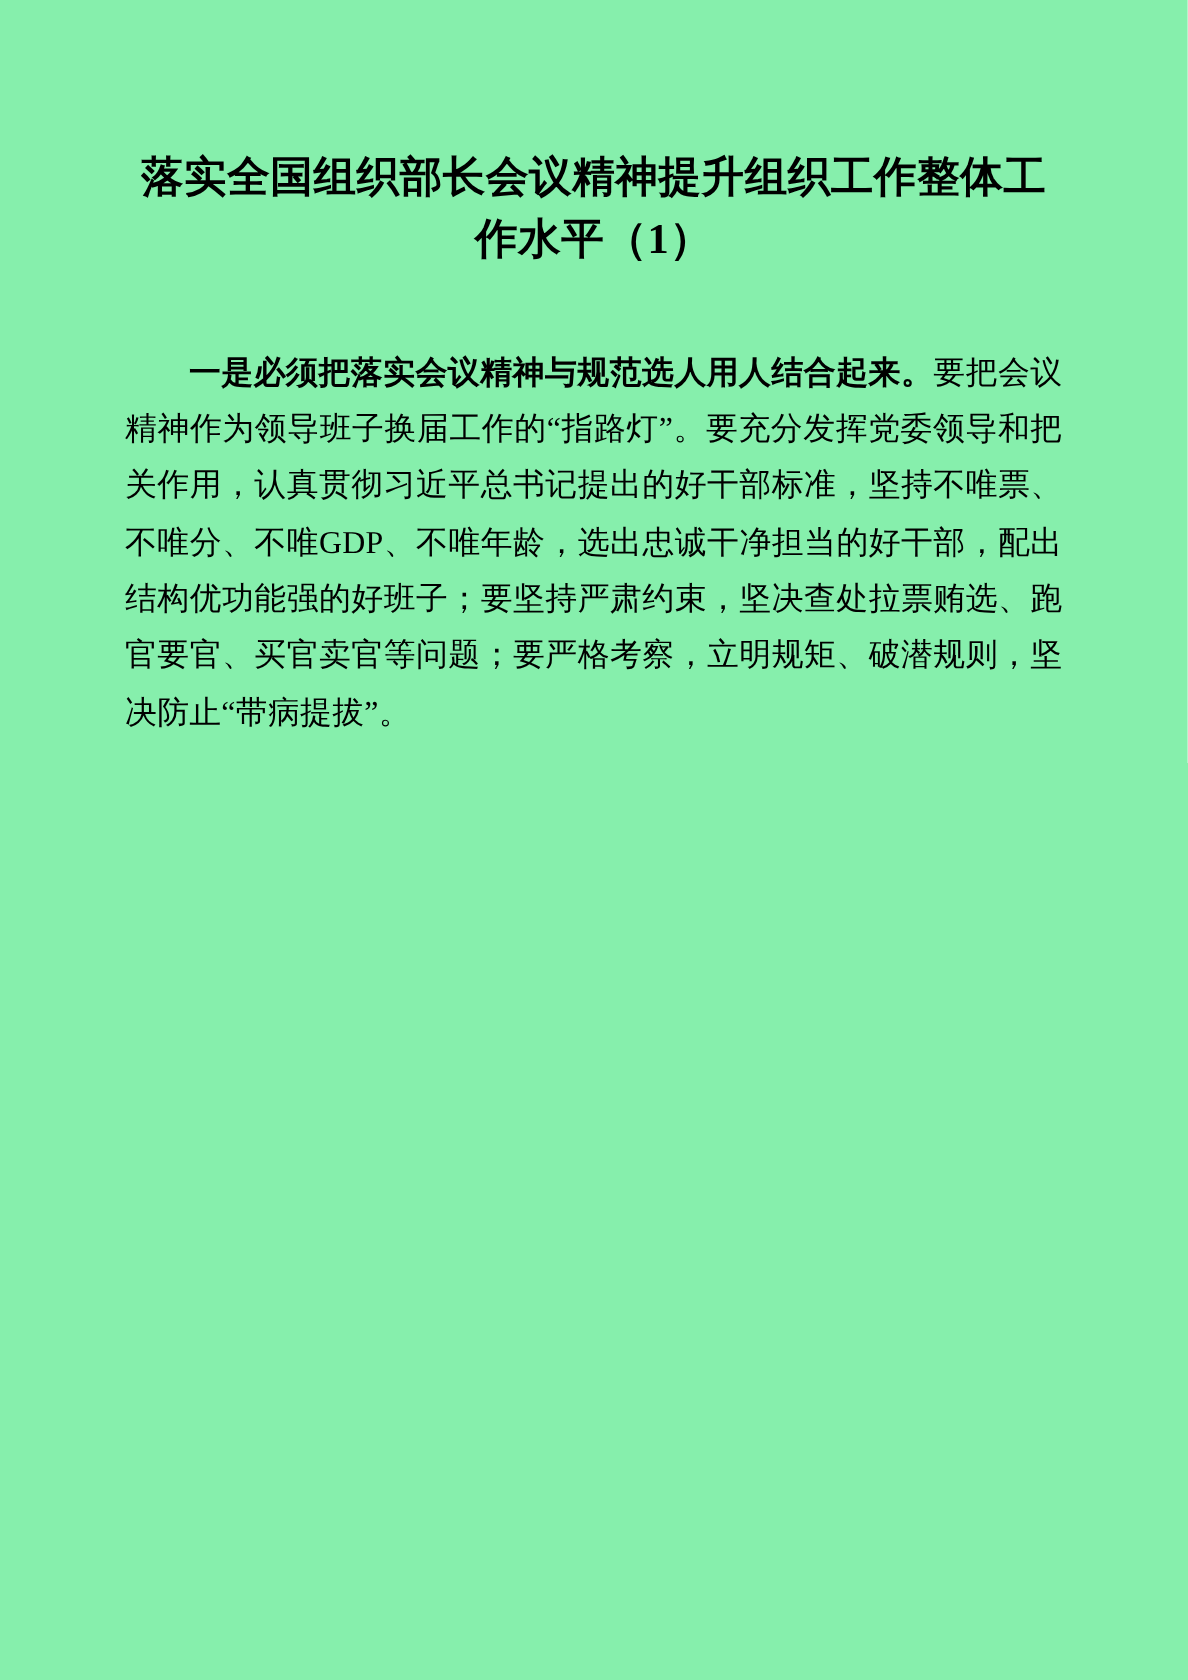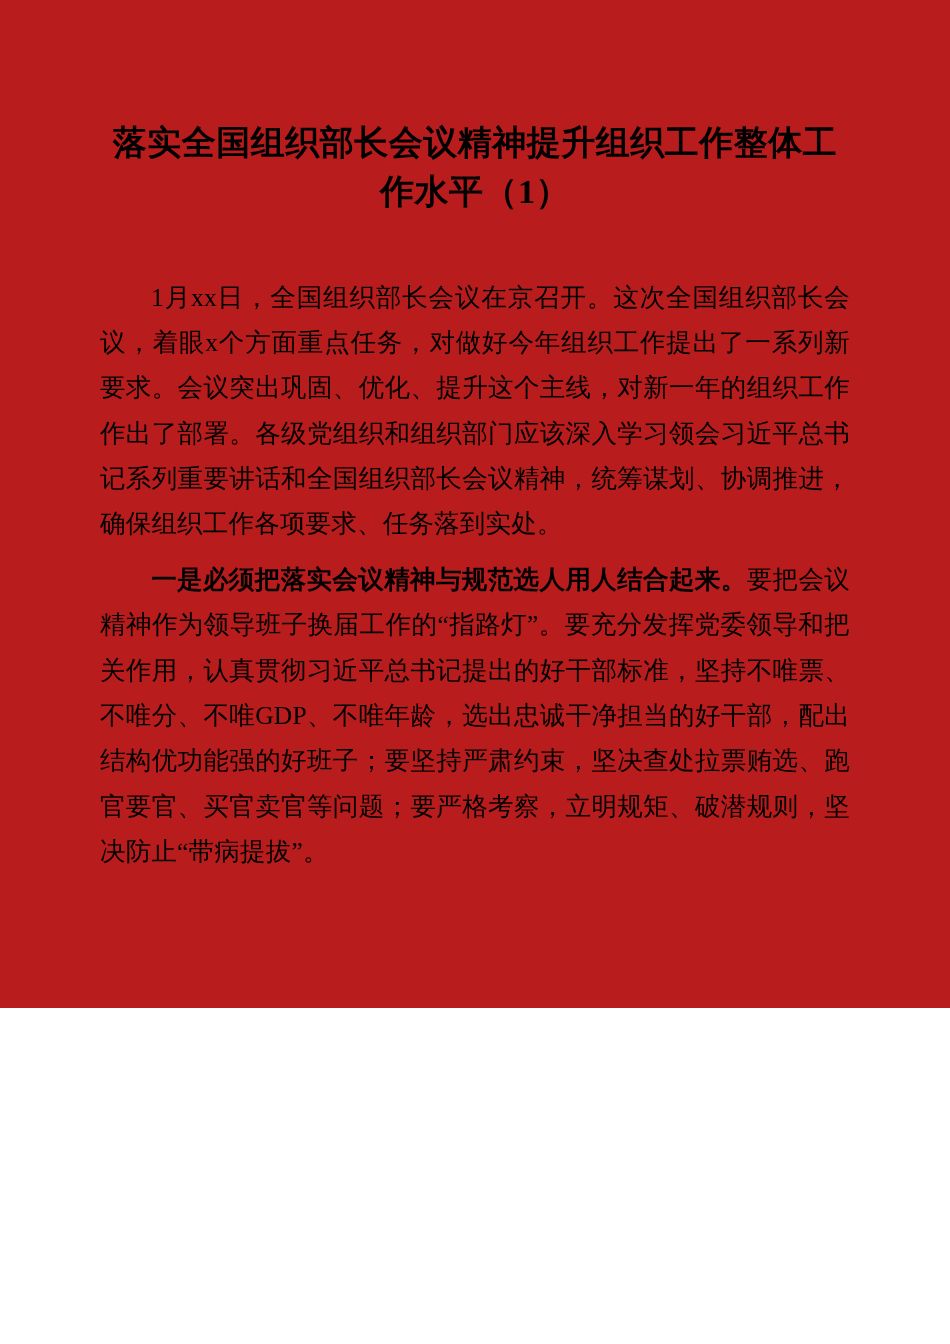--- a/index.html
+++ b/index.html
@@ -10,23 +10,23 @@
   body {
     width: 950px;
     height: 1344px;
     font-family: "Liberation Serif", "DejaVu Serif", serif;
     color: #000000;
     overflow: hidden;
   }
   .page {
     box-sizing: border-box;
     width: 950px;
-    height: 1008px;
+    height: 1344px;
     padding: 118px 100px 60px 100px;
-    background: #b91c1c;
+    background: #86efac;
   }
   .doc-title {
     font-family: "Liberation Serif", "DejaVu Serif", serif;
     font-weight: bold;
     font-size: 34px;
     line-height: 1.45;
     text-align: center;
     letter-spacing: 0.5px;
     margin: 0 0 58px 0;
     padding: 0 6px;
@@ -50,22 +50,19 @@
     font-weight: bold;
   }
 </style>
 </head>
 <body>
 
 <div class="page">
 
   <h1 class="doc-title">落实全国组织部长会议精神提升组织工作整体工作水平（1）</h1>
 
-  <p class="body-text">
-    <span class="indent"></span><span>1月xx日，全国组织部长会议在京召开。这次全国组织部长会议，着眼x个方面重点任务，对做好今年组织工作提出了一系列新要求。会议突出巩固、优化、提升这个主线，对新一年的组织工作作出了部署。各级党组织和组织部门应该深入学习领会习近平总书记系列重要讲话和全国组织部长会议精神，统筹谋划、协调推进，确保组织工作各项要求、任务落到实处。</span>
-  </p>
 
   <p class="body-text para-spaced">
     <span class="indent"></span><span class="lead-in">一是必须把落实会议精神与规范选人用人结合起来。</span><span>要把会议精神作为领导班子换届工作的“指路灯”。要充分发挥党委领导和把关作用，认真贯彻习近平总书记提出的好干部标准，坚持不唯票、不唯分、不唯GDP、不唯年龄，选出忠诚干净担当的好干部，配出结构优功能强的好班子；要坚持严肃约束，坚决查处拉票贿选、跑官要官、买官卖官等问题；要严格考察，立明规矩、破潜规则，坚决防止“带病提拔”。</span>
   </p>
 
 
 </div>
 
 </body></html>

